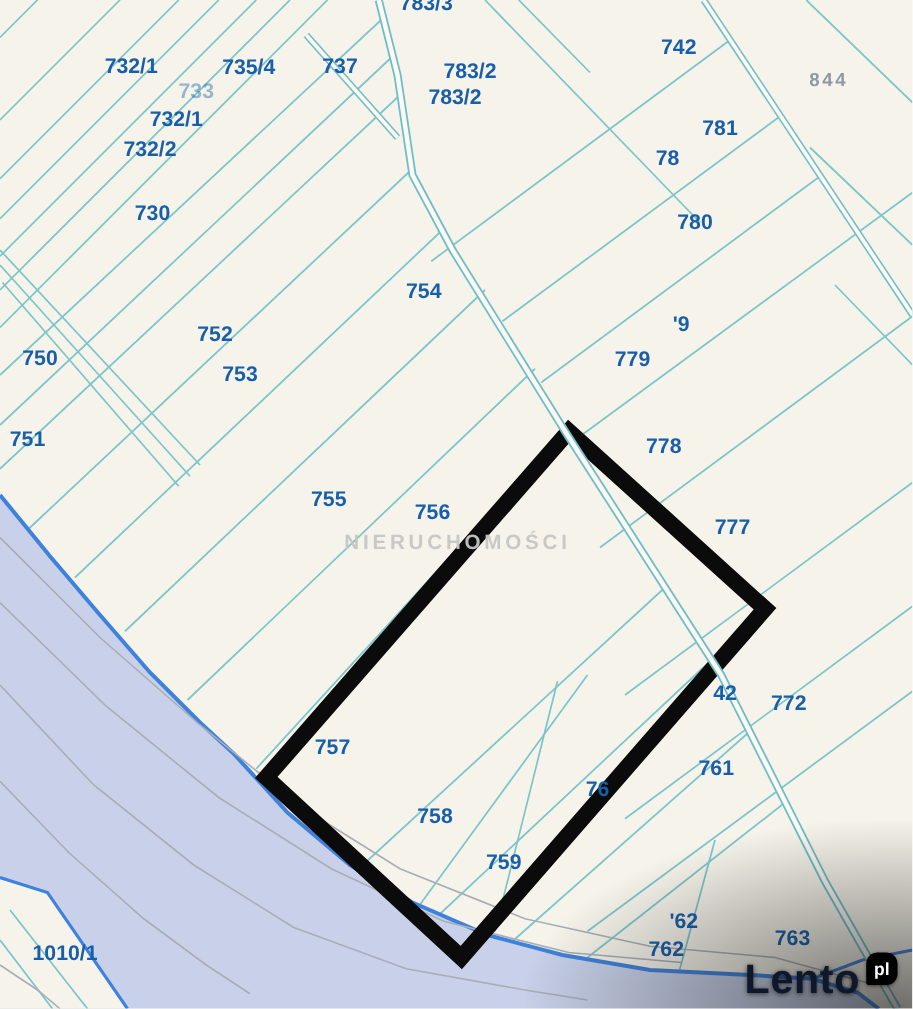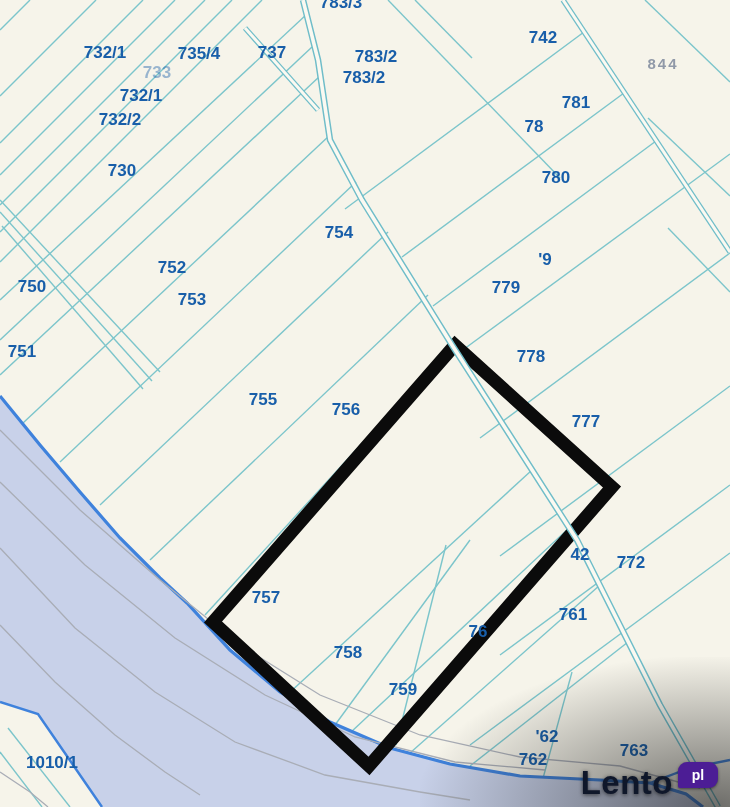--- a/index.html
+++ b/index.html
@@ -20,21 +20,21 @@
          color:#b8b8b8;opacity:.85;font-size:82px;font-weight:bold;
          letter-spacing:8px;line-height:1;white-space:nowrap;}
   .wsub{position:absolute;left:366px;top:425px;transform:translateX(-50%);
         color:#c6c6c6;opacity:.95;font-size:16.5px;font-weight:bold;
         letter-spacing:3px;white-space:nowrap;}
   .logo-shade{position:absolute;right:0;bottom:0;width:310px;height:150px;
         background:radial-gradient(ellipse at 95% 100%,rgba(25,25,25,.62),rgba(25,25,25,0) 72%);}
   .logo{position:absolute;right:12px;bottom:8px;display:flex;align-items:flex-start;gap:5px;}
   .logo-text{color:#0f172a;font-size:33px;font-weight:bold;line-height:1;
         text-shadow:0 1px 4px rgba(0,0,0,.65);letter-spacing:.5px;}
-  .logo-badge{width:40px;height:26px;background:#4c1d95;border-radius:9px 9px 9px 2px;
+  .logo-badge{width:25px;height:26px;background:#000000;border-radius:9px 9px 9px 2px;
         display:flex;align-items:center;justify-content:center;margin-top:-4px;
         box-shadow:0 1px 3px rgba(0,0,0,.5);}
   .logo-badge span{color:#ffffff;font-size:14px;font-weight:bold;line-height:1;}
 </style>
 </head>
 <body>
 
 <div class="stage">
 
 <svg width="730" height="807" viewBox="0 0 730 807">
@@ -152,20 +152,21 @@
     <text class="lbl" x="348" y="658">758</text>
     <text class="lbl" x="403" y="695">759</text>
     <text class="lbl" x="478" y="637">76</text>
     <text class="lbl" x="547" y="742">'62</text>
     <text class="lbl" x="533" y="765">762</text>
     <text class="lbl" x="634" y="756">763</text>
     <text class="lbl" x="52" y="768">1010/1</text>
   </g>
 </svg>
 
+  <div class="wsub">NIERUCHOMOŚCI</div>
 
   <div class="logo-shade"></div>
   <div class="logo">
     <span class="logo-text">Lento</span>
     <span class="logo-badge">
       <span>pl</span>
     </span>
   </div>
 
 </div>

